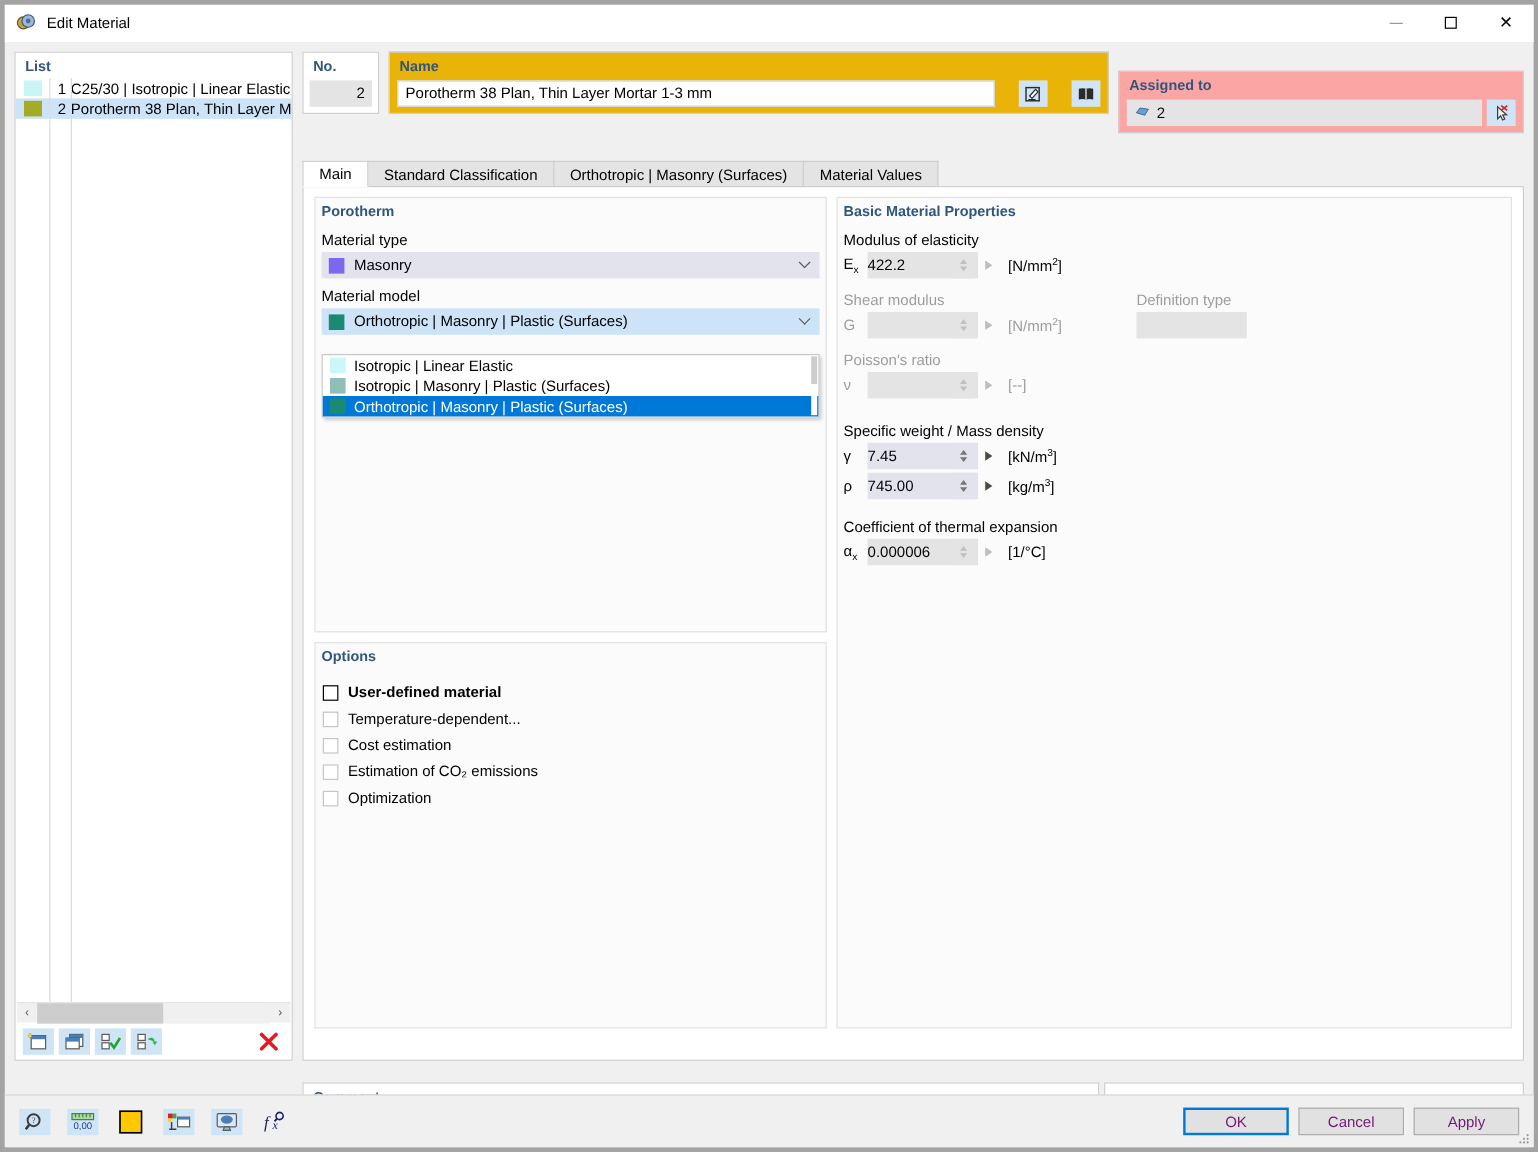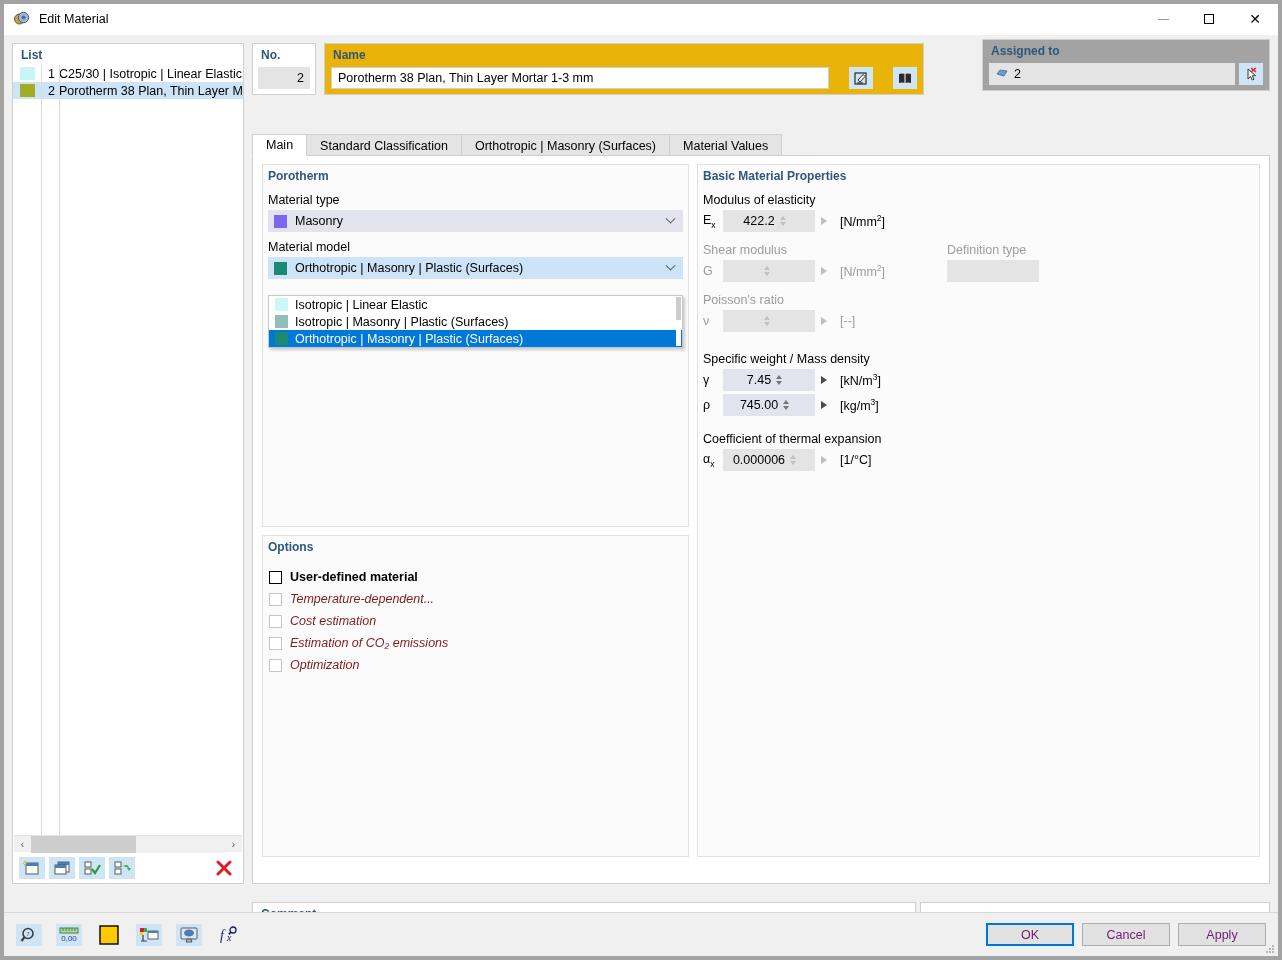--- a/index.html
+++ b/index.html
@@ -97,22 +97,22 @@
     position:absolute; left:320px; top:8px; right:354px; height:52px;
     background:#eab308; border:1px solid #cfcfcf;
   }
   .name-row { display:flex; align-items:center; margin:2px 6px 0 6px; gap:20px;justify-content:space-between; }
   .name-input {
     flex:1; height:22px; background:#ffffff; border:1px solid #cfcfcf;
     display:flex; align-items:center; padding-left:6px; font-size:12.5px;
   }
   .ico-btn { width:24px; height:22px; background:#cfe4f5; display:flex; align-items:center; justify-content:center; }
   .assigned-panel {
-    position:absolute; right:8px; top:4px; width:288px; height:52px;
-    background:#a3a3a3; border:1px solid #cfcfcf;
+    position:absolute; right:8px; top:24px; width:338px; height:52px;
+    background:#fca5a5; border:1px solid #cfcfcf;
   }
   .assigned-row { display:flex; align-items:center; margin:2px 6px 0 6px; gap:4px; }
   .assigned-field {
     flex:1; height:22px; background:#e4e4e4; display:flex; align-items:center;
     padding-left:7px; gap:6px; font-size:12.5px;
   }
 
   
   .tabstrip {
     position:absolute; left:248px; top:99px; right:8px; height:22px;
@@ -162,32 +162,32 @@
     z-index:20;
   }
   .dd-item { height:17px; display:flex; align-items:center; gap:7px; padding-left:6px; font-size:12.5px; }
   .dd-item.sel { background:#0078d7; color:#fff; }
   .dd-item .cswatch { width:13px; height:13px; flex:0 0 13px; }
   .dd-scroll { position:absolute; right:1px; top:1px; bottom:1px; width:5px; background:#fff; }
   .dd-scroll i { display:block; position:absolute; left:0; right:0; top:0; height:46%; background:#cdcdcd; }
 
   
   .chk-row { display:flex; align-items:flex-end; gap:8px; padding-left:6px; height:22px; font-size:12.5px; }
-  .chk-row.dim { color:#7f1d1d;font-style:italic; }
+  .chk-row.dim { color:#000000; }
   .chk { width:13px; height:13px; border:1px solid #000; background:#fff; flex:0 0 13px; }
   .chk.dim { border-color:#c6c6c6; }
   .chk-row.bold { font-weight:bold; }
 
   
   .prop-row { display:flex; align-items:center; padding-left:5px; height:22px; margin-bottom:3px; }
   .sym { width:20px; font-size:12.5px; }
   .sym.dim { color:#9d9d9d; }
   .numfield {
     width:92px; height:22px; background:#e3e3ee;
-    display:flex; align-items:center; justify-content:center;
+    display:flex; align-items:center; justify-content:space-between;
     padding-right:4px; font-size:12.5px;
   }
   .numfield.grey { background:#e4e4e4; }
   .spin { width:16px; height:22px; background:inherit; display:flex; flex-direction:column; align-items:center; justify-content:center; gap:2px; }
   .spin .ar { width:0; height:0; border-left:3px solid transparent; border-right:3px solid transparent; }
   .spin .up { border-bottom:4px solid #767676; }
   .spin .dn { border-top:4px solid #767676; }
   .spin.dim .up { border-bottom-color:#c0c0c0; }
   .spin.dim .dn { border-top-color:#c0c0c0; }
   .playbtn { width:18px; height:22px; background:inherit; display:flex; align-items:center; justify-content:center; }

